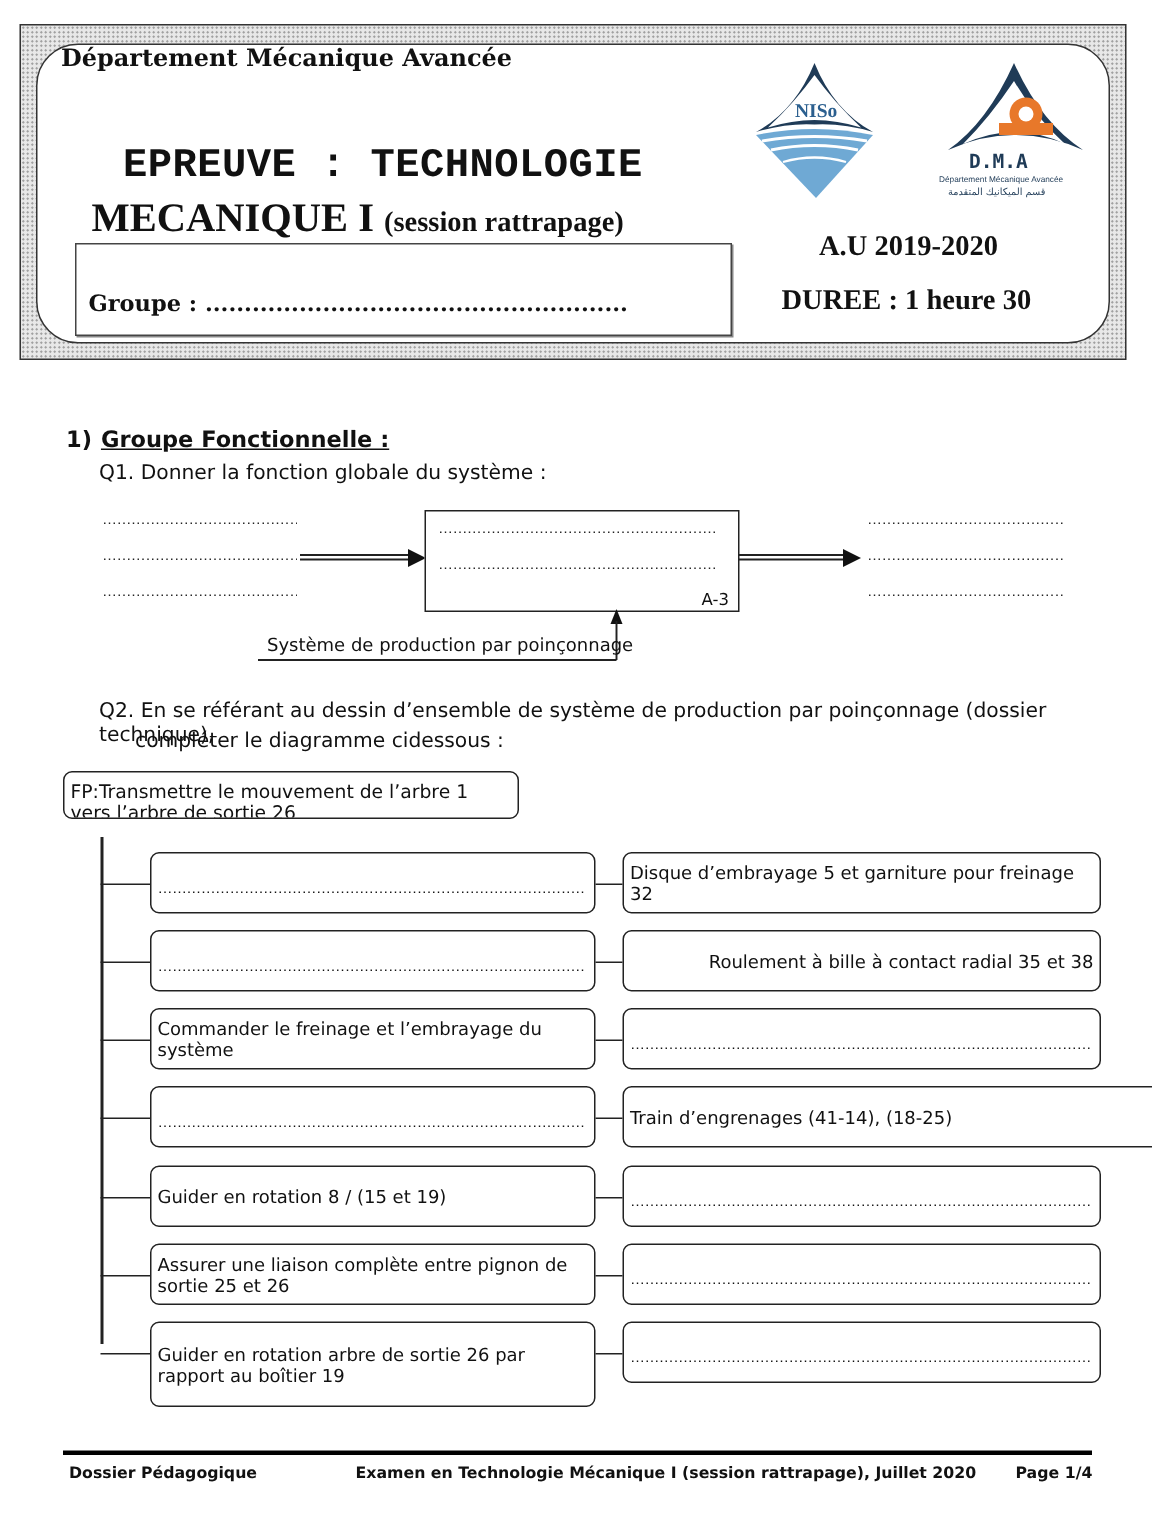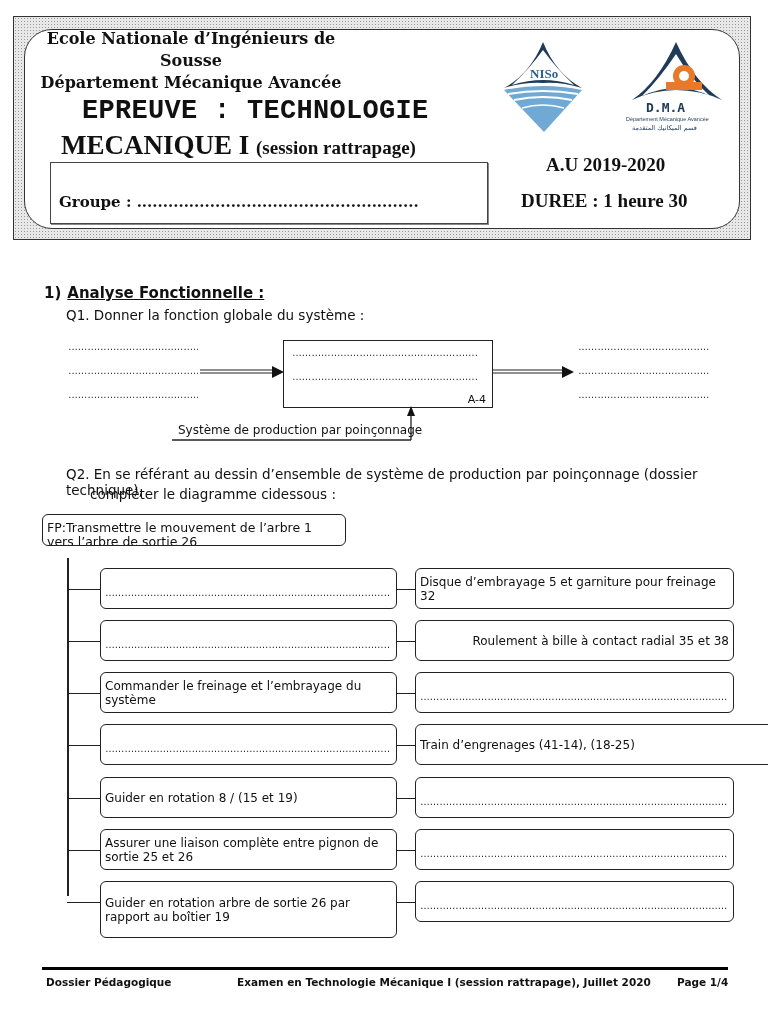--- a/index.html
+++ b/index.html
@@ -45,21 +45,20 @@
   .foot { position:absolute; top:976px; font-size:10.5px; font-weight:bold; font-family:"DejaVu Sans", sans-serif; }
 </style>
 </head>
 <body>
 
 <div class="banner">
   <div class="banner-inner"></div>
 </div>
 
 <div class="school">
-  <div>Ecole Nationale d’Ingénieurs de Sousse</div>
   <div>Département Mécanique Avancée</div>
 </div>
 <div class="title1">EPREUVE : TECHNOLOGIE</div>
 <div class="title2">
   <span>MECANIQUE I</span>
   <small>(session rattrapage)</small>
 </div>
 
 <div class="idbox">
   <div class="idline" style="top:30px;">Groupe : ......................................................</div>
@@ -83,38 +82,38 @@
   <path d="M18 58 Q36 40 52 16 Q66 40 86 58 Q70 50 52 50 Q36 50 18 58Z" fill="#fff"></path>
   <circle cx="60" cy="38" r="11" fill="#e8782a"></circle>
   <circle cx="60" cy="38" r="5" fill="#fff"></circle>
   <rect x="42" y="44" width="36" height="8" fill="#e8782a"></rect>
   <text x="22" y="74" font-family="DejaVu Sans Mono, monospace" font-size="13" font-weight="bold" fill="#1f3b57">D.M.A</text>
   <text x="2" y="83" font-family="Liberation Sans, sans-serif" font-size="5.5" fill="#1f3b57">Département Mécanique Avancée</text>
   <text x="8" y="92" font-family="DejaVu Sans, sans-serif" font-size="6.5" fill="#1f3b57">قسم الميكانيك المتقدمة</text>
 </svg>
 
 <div class="sec-title">
-  <span>1)</span><span class="u">Analyse Fonctionnelle :</span>
+  <span>1)</span><span class="u">Groupe Fonctionnelle :</span>
 </div>
 <div class="q" style="left:66px; top:307px;">Q1. Donner la fonction globale du système :</div>
 
 <div class="dots" style="left:68px; top:341px; width:130px;">……………………………………</div>
 <div class="dots" style="left:68px; top:365px; width:130px;">……………………………………</div>
 <div class="dots" style="left:68px; top:389px; width:130px;">……………………………………</div>
 
 <svg style="position:absolute; left:200px; top:365px;" width="84" height="14">
   <line x1="0" y1="5" x2="74" y2="5" stroke="#222" stroke-width="1.2"></line>
   <line x1="0" y1="8" x2="74" y2="8" stroke="#222" stroke-width="1.2"></line>
   <polygon points="72,1 84,7 72,13" fill="#111"></polygon>
 </svg>
 
 <div class="a0box">
   <div class="dots" style="left:8px; top:6px; width:186px;">………………………………………………………</div>
   <div class="dots" style="left:8px; top:30px; width:186px;">………………………………………………………</div>
-  <div class="a0label">A-4</div>
+  <div class="a0label">A-3</div>
 </div>
 
 <svg style="position:absolute; left:492px; top:365px;" width="84" height="14">
   <line x1="0" y1="5" x2="72" y2="5" stroke="#222" stroke-width="1.2"></line>
   <line x1="0" y1="8" x2="72" y2="8" stroke="#222" stroke-width="1.2"></line>
   <polygon points="70,1 82,7 70,13" fill="#111"></polygon>
 </svg>
 
 <div class="dots" style="left:578px; top:341px; width:132px;">……………………………………</div>
 <div class="dots" style="left:578px; top:365px; width:132px;">……………………………………</div>

